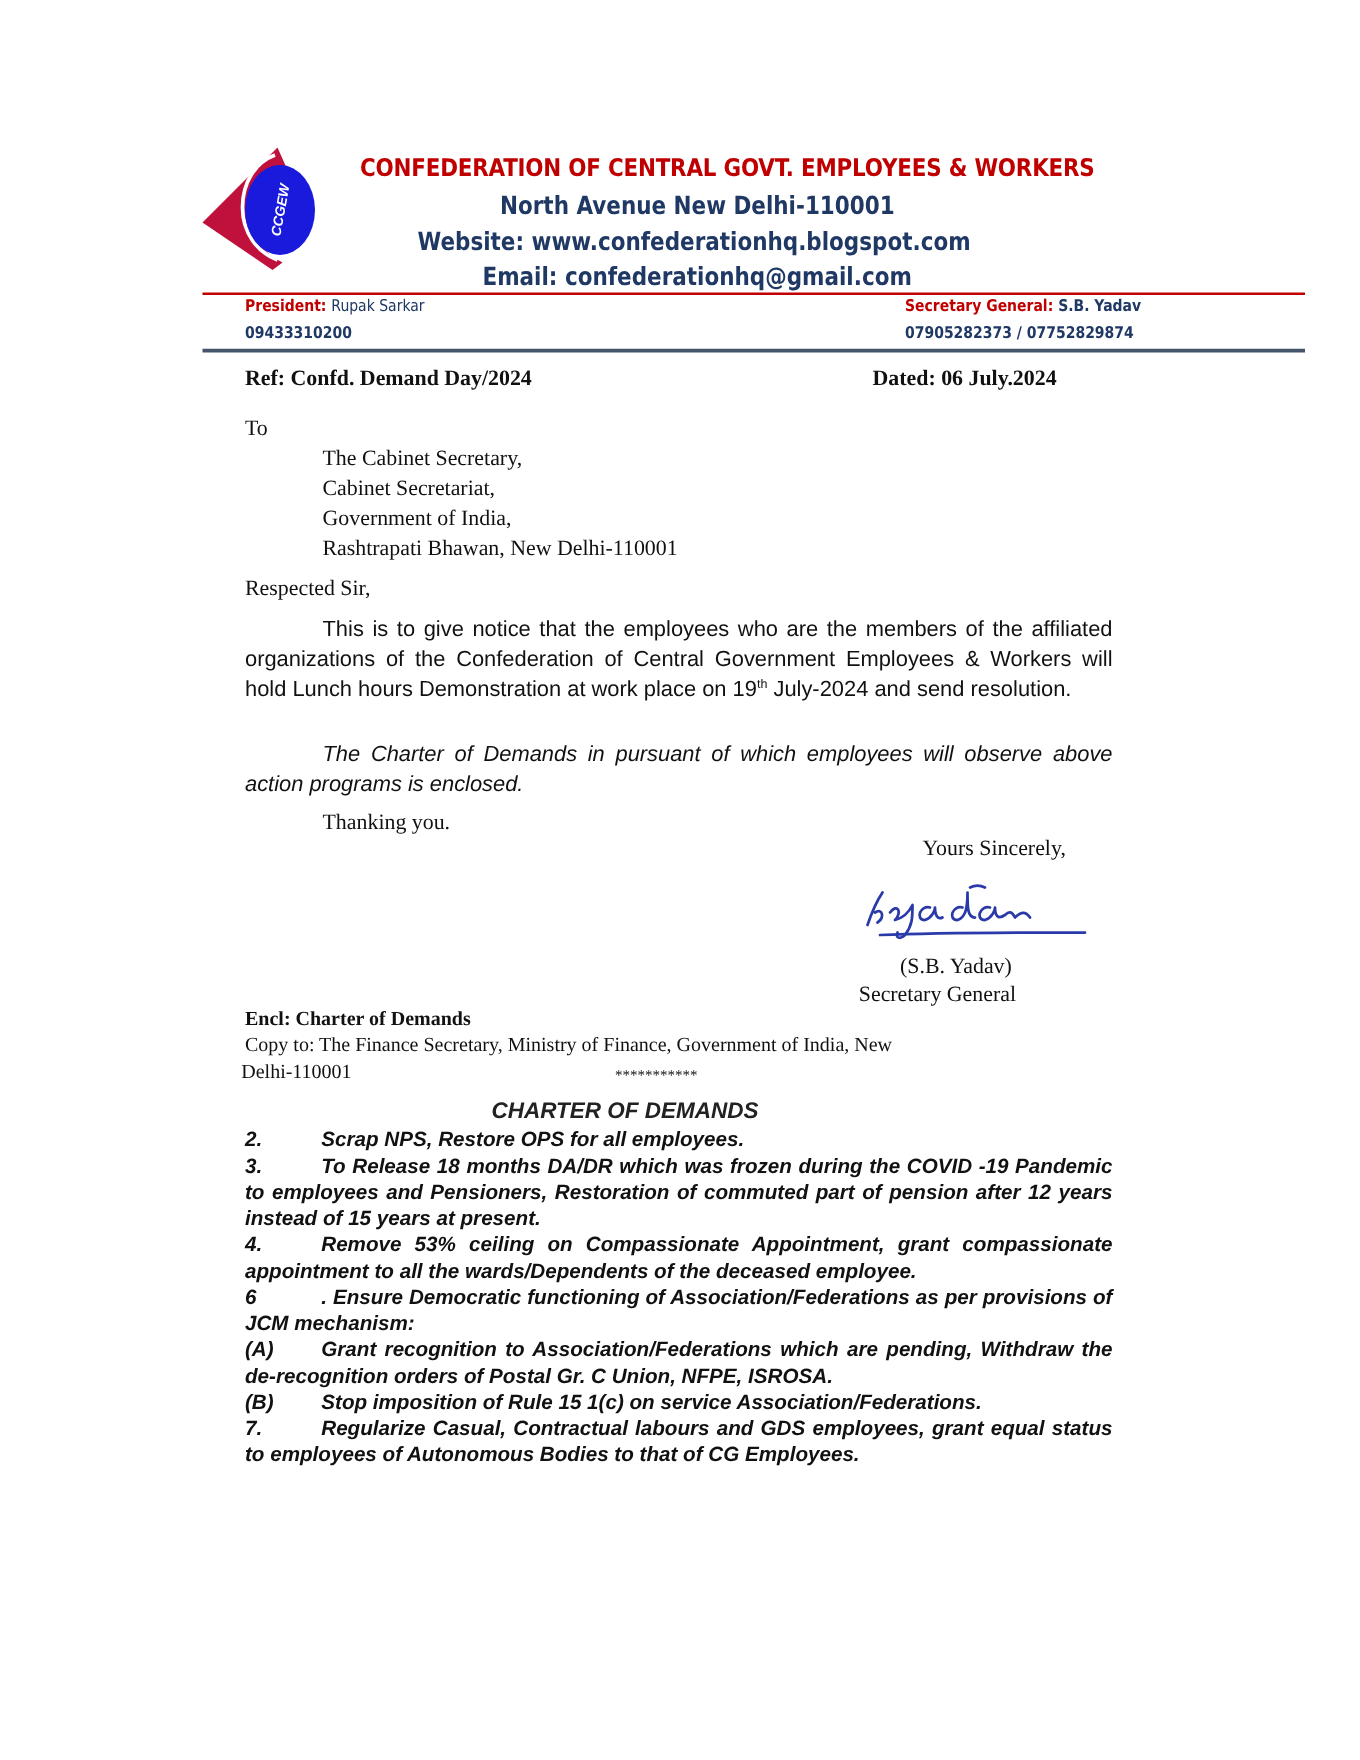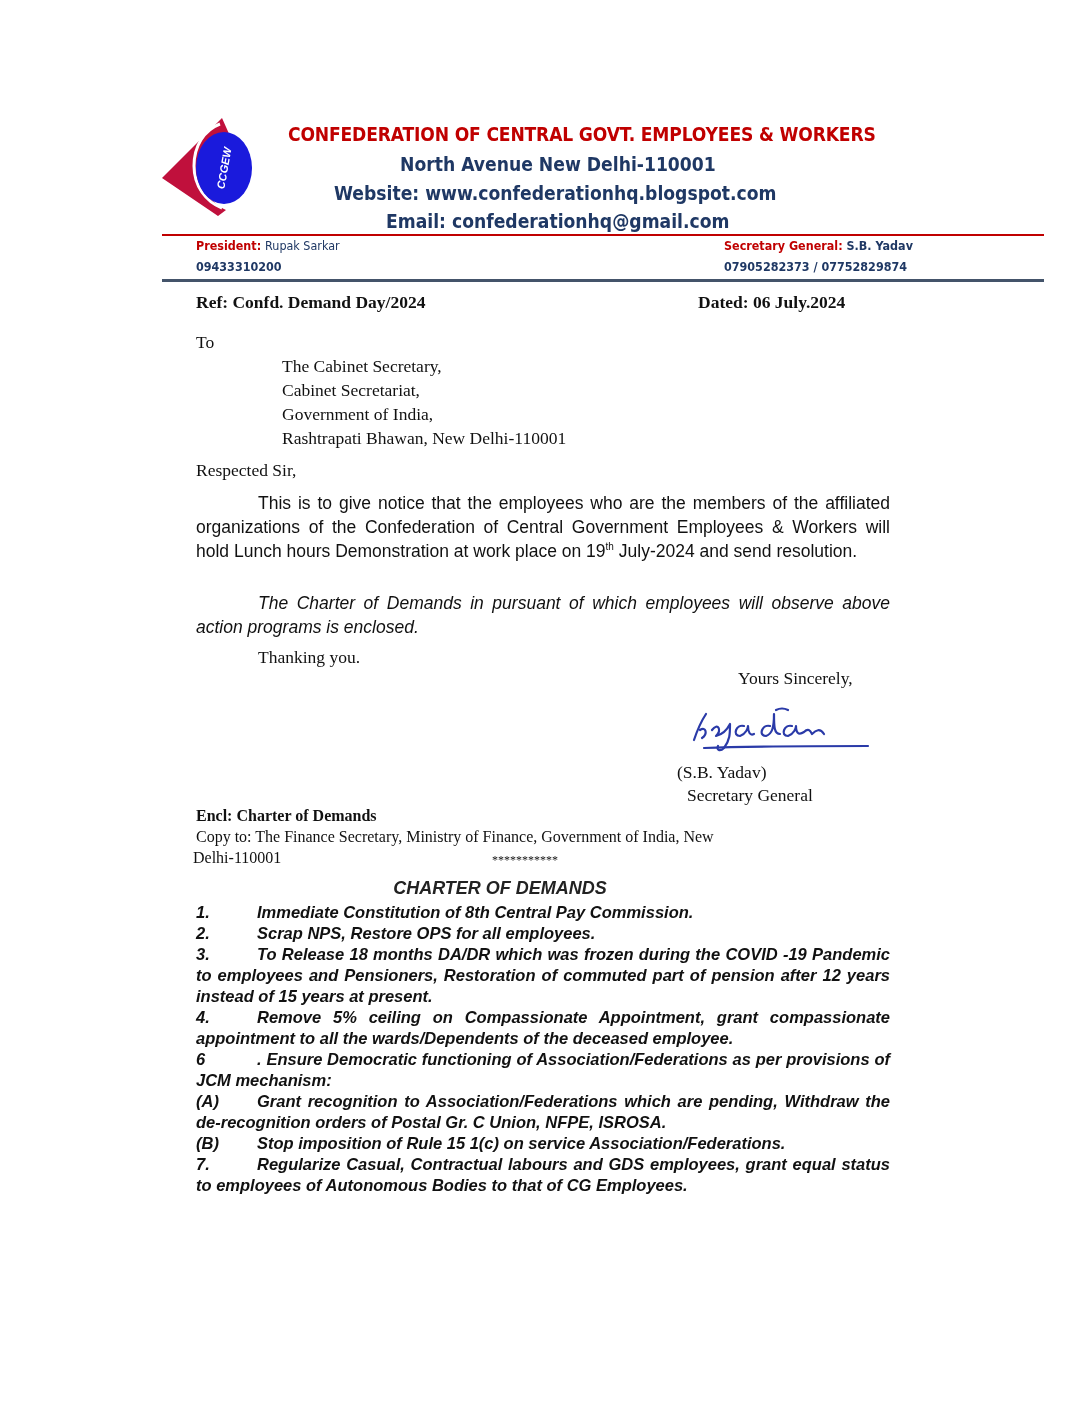--- a/index.html
+++ b/index.html
@@ -27,31 +27,31 @@
     .sec { left: 724px; top: 238px; }
     .sec-ph { left: 724px; top: 259px; }
 
     
     .t { font-size: 17.5px; line-height: 24px; white-space: nowrap; font-family: Liberation Serif, serif; }
     .b { font-weight: bold; }
     .i { font-style: italic; }
     .ref { left: 196px; top: 290px; }
     .date { left: 698px; top: 290px; }
     .to { left: 196px; top: 330px; }
-    .addr { left: 258px; margin-left: 24px; }
+    .addr { left: 258px; }
     .greet { left: 196px; top: 458px; }
     .para { left: 196px; width: 694px; font-size: 17.5px; line-height: 24px; text-align: justify; text-align-last: left; white-space: normal; }
     .para1 { top: 491px; }
     .para2 { top: 591px; }
     .indent { display: inline-block; width: 62px; }
     sup { font-size: 10px; line-height: 0; }
     .thanks { left: 258px; top: 645px; }
     .yours { left: 738px; top: 666px; }
     .sig { left: 684px; top: 700px; width: 190px; height: 56px; }
-    .signame { left: 677px; top: 760px; }
+    .signame { left: 720px; top: 760px; }
     .sigtitle { left: 687px; top: 783px; }
     .encl { left: 196px; top: 806px; font-size: 16px; line-height: 20px; }
     .copy { left: 196px; top: 827px; width: 700px; font-size: 16px; line-height: 20px; white-space: normal; }
     .stars { left: 492px; top: 848px; font-size: 12px; }
     .delhi { left: 193px; top: 848px; font-size: 16px; line-height: 20px; }
     .charter-title { left: 0; width: 1000px; text-align: center; top: 878px; font-size: 18px; font-weight: bold; font-style: italic; color: #222; padding-left: 0; }
     .charter-title span { display: inline-block; margin-left: 0; position: relative; left: 0; }
     .demands { left: 196px; top: 902px; width: 694px; }
     .dm { font-size: 16.5px; line-height: 21px; font-weight: bold; font-style: italic; text-align: justify; text-align-last: left; color: #111; }
     .dm .num { display: inline-block; width: 61px; }
@@ -121,21 +121,20 @@
 <div class="abs t sigtitle">Secretary General</div>
 
 <div class="abs t b encl">Encl: Charter of Demands</div>
 <div class="abs t copy">Copy to: The Finance Secretary, Ministry of Finance, Government of India, New</div>
 <div class="abs t delhi">Delhi-110001</div>
 <div class="abs t stars">***********</div>
 
 <div class="abs charter-title"><span>CHARTER OF DEMANDS</span></div>
 
 <div class="abs demands">
-  <div class="dm"><span class="num">1.</span><span>Immediate Constitution of 8th Central Pay Commission.</span></div>
   <div class="dm"><span class="num">2.</span><span>Scrap NPS, Restore OPS for all employees.</span></div>
   <div class="dm"><span class="num">3.</span><span>To Release 18 months DA/DR which was frozen during the COVID -19 Pandemic to employees and Pensioners, Restoration of commuted part of pension after 12 years instead of 15 years at present.</span></div>
-  <div class="dm"><span class="num">4.</span><span>Remove 5% ceiling on Compassionate Appointment, grant compassionate appointment to all the wards/Dependents of the deceased employee.</span></div>
+  <div class="dm"><span class="num">4.</span><span>Remove 53% ceiling on Compassionate Appointment, grant compassionate appointment to all the wards/Dependents of the deceased employee.</span></div>
   <div class="dm"><span class="num">6</span><span>. Ensure Democratic functioning of Association/Federations as per provisions of JCM mechanism:</span></div>
   <div class="dm"><span class="num">(A)</span><span>Grant recognition to Association/Federations which are pending, Withdraw the de-recognition orders of Postal Gr. C Union, NFPE, ISROSA.</span></div>
   <div class="dm"><span class="num">(B)</span><span>Stop imposition of Rule 15 1(c) on service Association/Federations.</span></div>
   <div class="dm"><span class="num">7.</span><span>Regularize Casual, Contractual labours and GDS employees, grant equal status to employees of Autonomous Bodies to that of CG Employees.</span></div>
 </div>
 
 </body></html>

